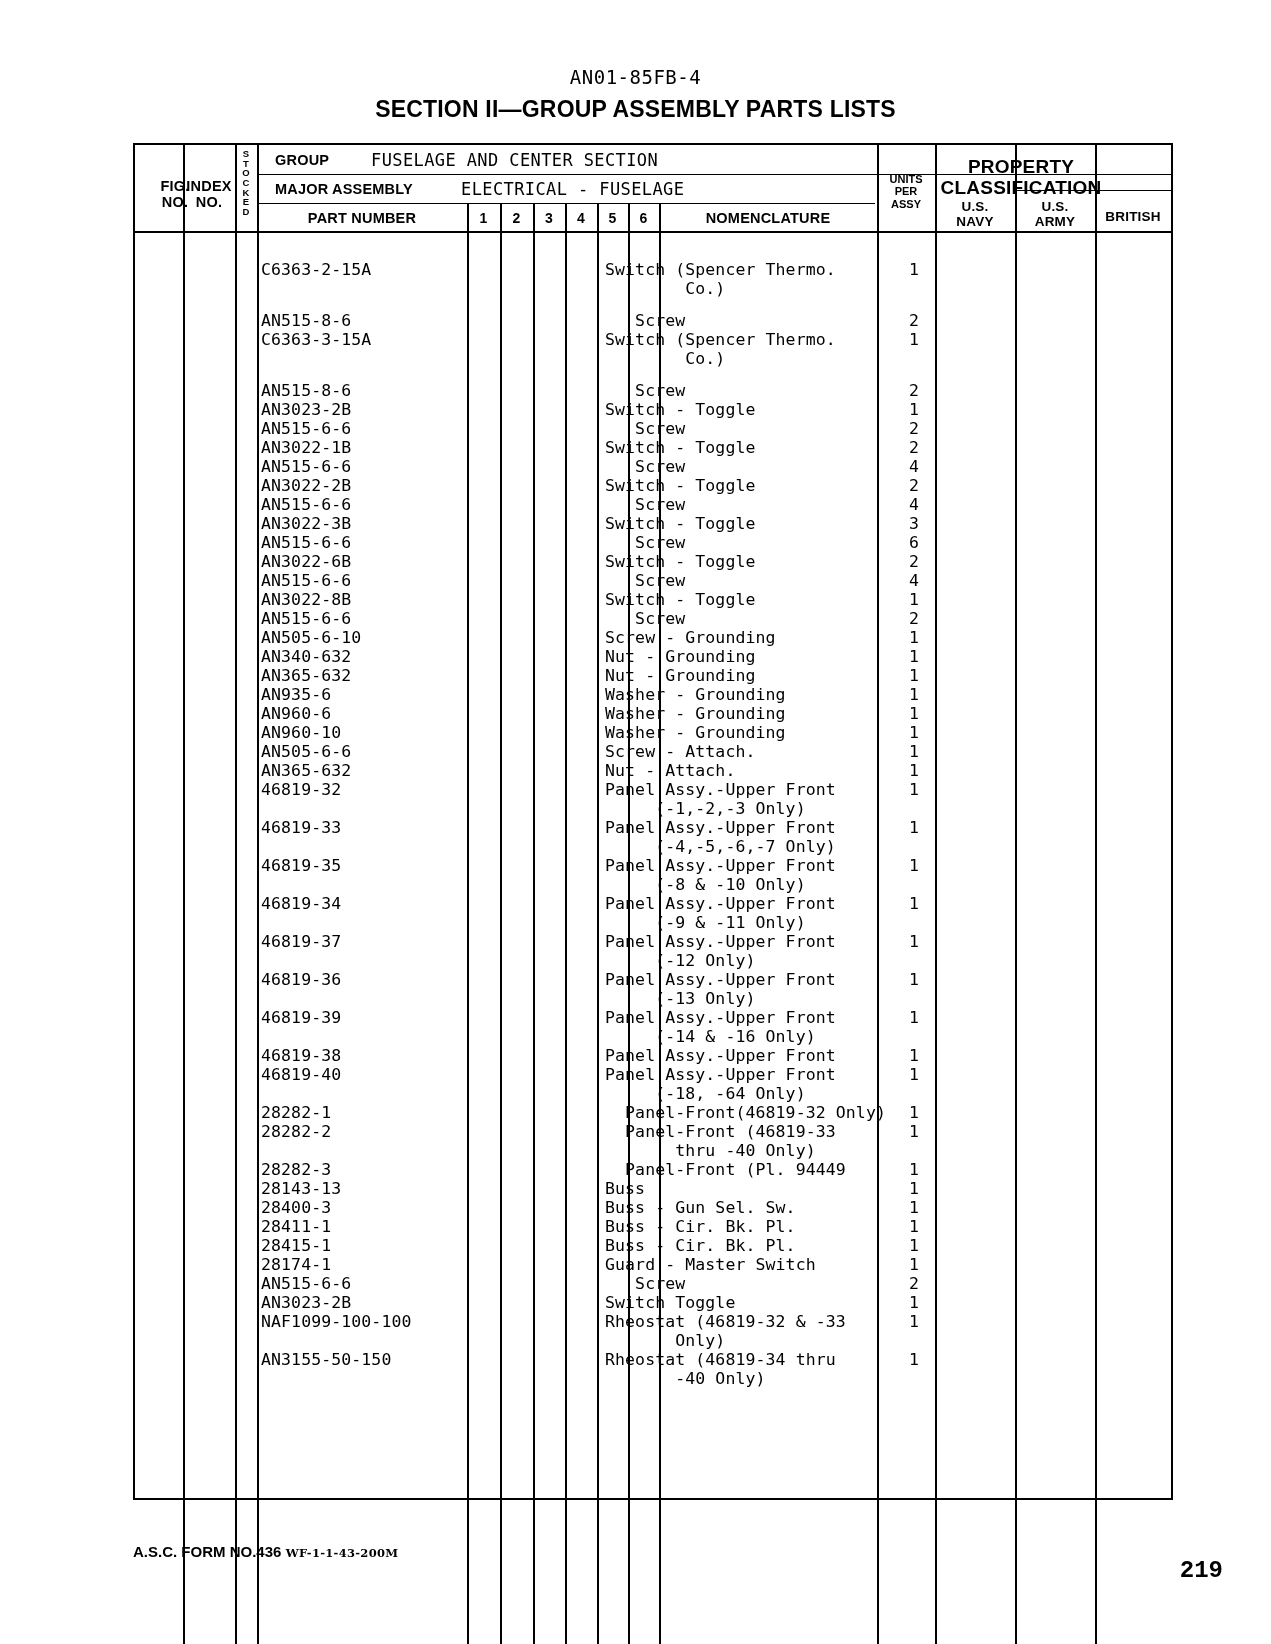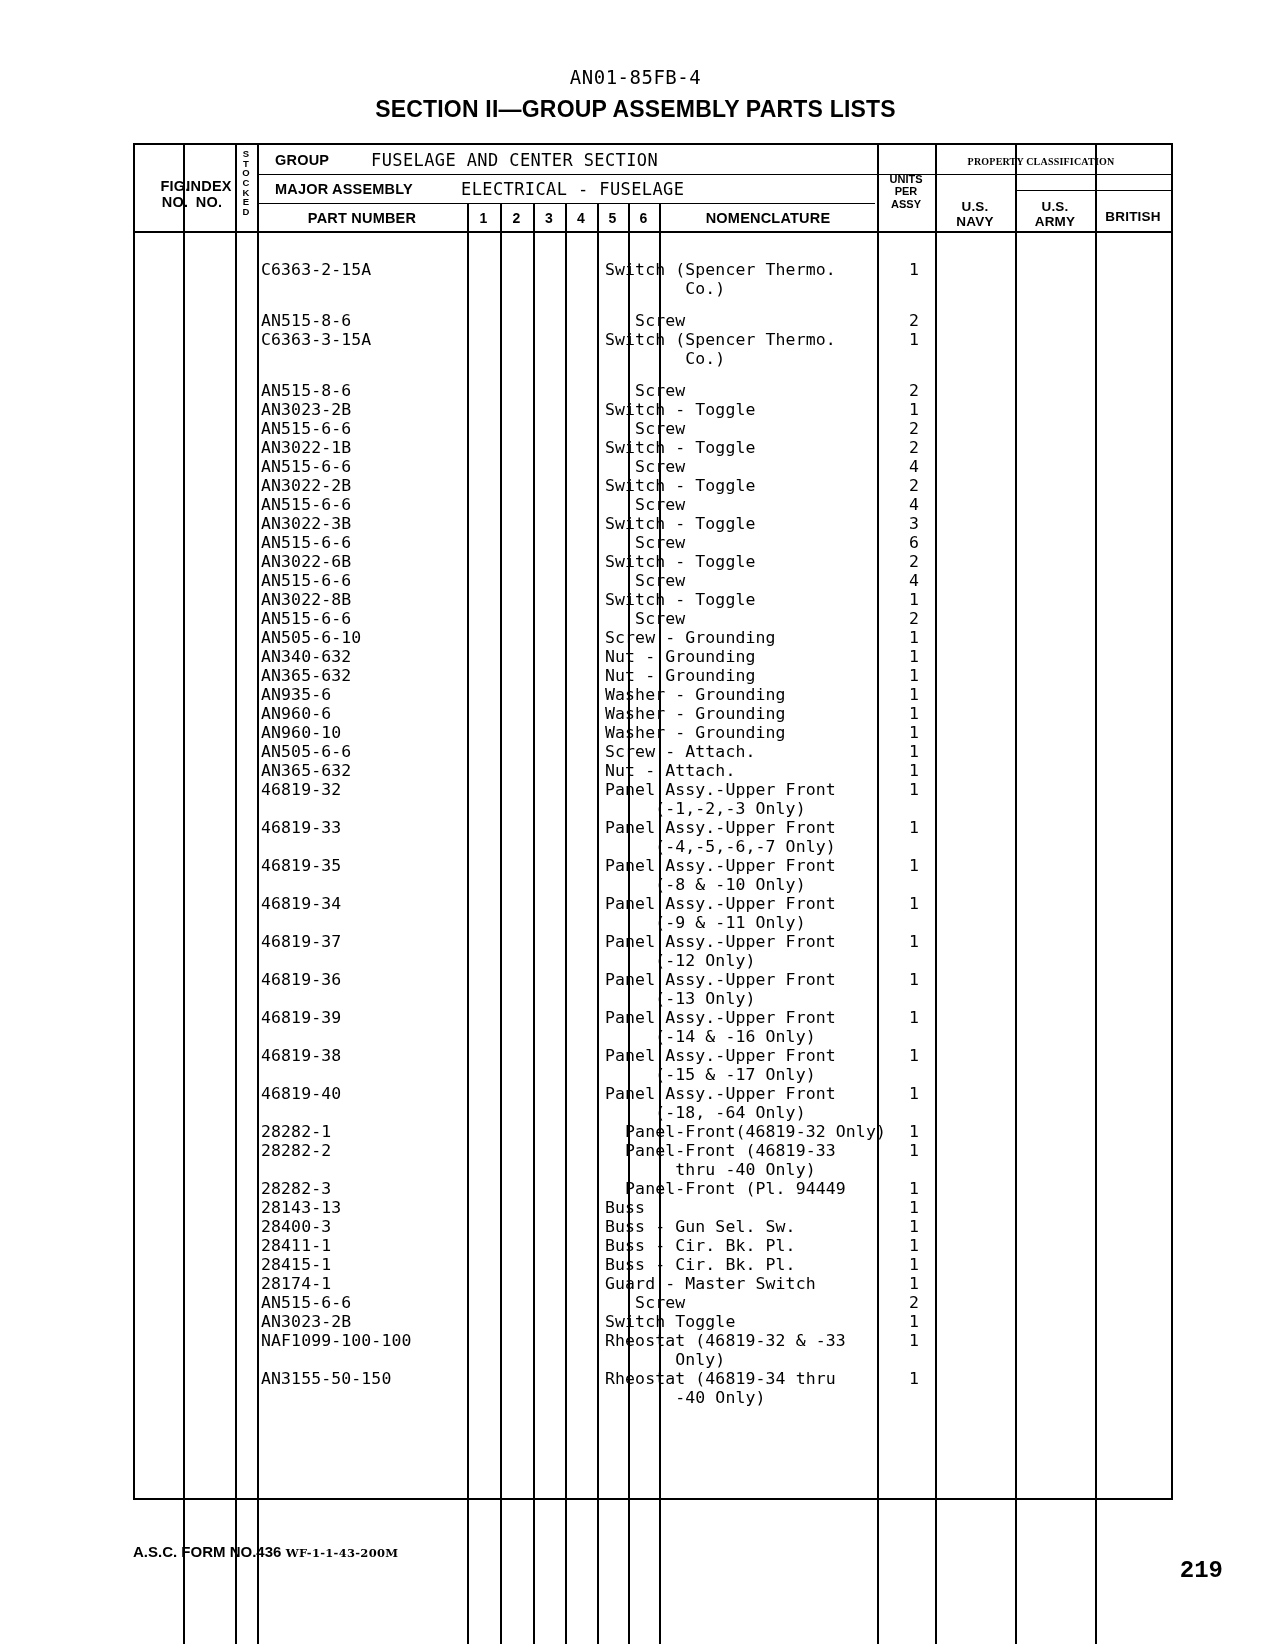--- a/index.html
+++ b/index.html
@@ -207,21 +207,21 @@
     <div class="hd-num" style="left:430px; width:32px; top:65px;">4</div>
     <div class="hd-num" style="left:462px; width:31px; top:65px;">5</div>
     <div class="hd-num" style="left:493px; width:31px; top:65px;">6</div>
 
     <div class="hd-cell" style="left:524px; width:218px; top:65px;">NOMENCLATURE</div>
 
     <div class="hd-small" style="left:742px; width:58px; top:28px; white-space:pre-line;">UNITS
 PER
 ASSY</div>
 
-    <div class="hd-cell" style="left:788px; width:236px; top:11px; font-size:10px;font-family:Liberation Serif, serif;">PROPERTY CLASSIFICATION</div>
+    <div class="hd-cell" style="left:768px; width:236px; top:11px; font-size:19px;">PROPERTY CLASSIFICATION</div>
     <div class="hd-cell" style="left:800px; width:80px; top:54px; white-space:pre-line; font-size:13.5px;">U.S.
 NAVY</div>
     <div class="hd-cell" style="left:880px; width:80px; top:54px; white-space:pre-line; font-size:13.5px;">U.S.
 ARMY</div>
     <div class="hd-cell" style="left:960px; width:76px; top:64px; font-size:13.5px;">BRITISH</div>
   </div>
 
   <div class="tbody">
     <div class="vline" style="left:48px;"></div>
     <div class="vline" style="left:100px;"></div>
@@ -273,21 +273,20 @@
         <div class="row"><span class="pn"></span><span class="nom">     (-8 &amp; -10 Only)</span><span class="qty"></span></div>
         <div class="row"><span class="pn">46819-34</span><span class="nom">Panel Assy.-Upper Front</span><span class="qty">1</span></div>
         <div class="row"><span class="pn"></span><span class="nom">     (-9 &amp; -11 Only)</span><span class="qty"></span></div>
         <div class="row"><span class="pn">46819-37</span><span class="nom">Panel Assy.-Upper Front</span><span class="qty">1</span></div>
         <div class="row"><span class="pn"></span><span class="nom">     (-12 Only)</span><span class="qty"></span></div>
         <div class="row"><span class="pn">46819-36</span><span class="nom">Panel Assy.-Upper Front</span><span class="qty">1</span></div>
         <div class="row"><span class="pn"></span><span class="nom">     (-13 Only)</span><span class="qty"></span></div>
         <div class="row"><span class="pn">46819-39</span><span class="nom">Panel Assy.-Upper Front</span><span class="qty">1</span></div>
         <div class="row"><span class="pn"></span><span class="nom">     (-14 &amp; -16 Only)</span><span class="qty"></span></div>
         <div class="row"><span class="pn">46819-38</span><span class="nom">Panel Assy.-Upper Front</span><span class="qty">1</span></div>
-        <div class="row"><span class="pn"></span><span class="nom">     (-15 &amp; -17 Only)</span><span class="qty"></span></div>
         <div class="row"><span class="pn">46819-40</span><span class="nom">Panel Assy.-Upper Front</span><span class="qty">1</span></div>
         <div class="row"><span class="pn"></span><span class="nom">     (-18, -64 Only)</span><span class="qty"></span></div>
         <div class="row"><span class="pn">28282-1</span><span class="nom">  Panel-Front(46819-32 Only)</span><span class="qty">1</span></div>
         <div class="row"><span class="pn">28282-2</span><span class="nom">  Panel-Front (46819-33</span><span class="qty">1</span></div>
         <div class="row"><span class="pn"></span><span class="nom">       thru -40 Only)</span><span class="qty"></span></div>
         <div class="row"><span class="pn">28282-3</span><span class="nom">  Panel-Front (Pl. 94449</span><span class="qty">1</span></div>
         <div class="row"><span class="pn">28143-13</span><span class="nom">Buss</span><span class="qty">1</span></div>
         <div class="row"><span class="pn">28400-3</span><span class="nom">Buss - Gun Sel. Sw.</span><span class="qty">1</span></div>
         <div class="row"><span class="pn">28411-1</span><span class="nom">Buss - Cir. Bk. Pl.</span><span class="qty">1</span></div>
         <div class="row"><span class="pn">28415-1</span><span class="nom">Buss - Cir. Bk. Pl.</span><span class="qty">1</span></div>

